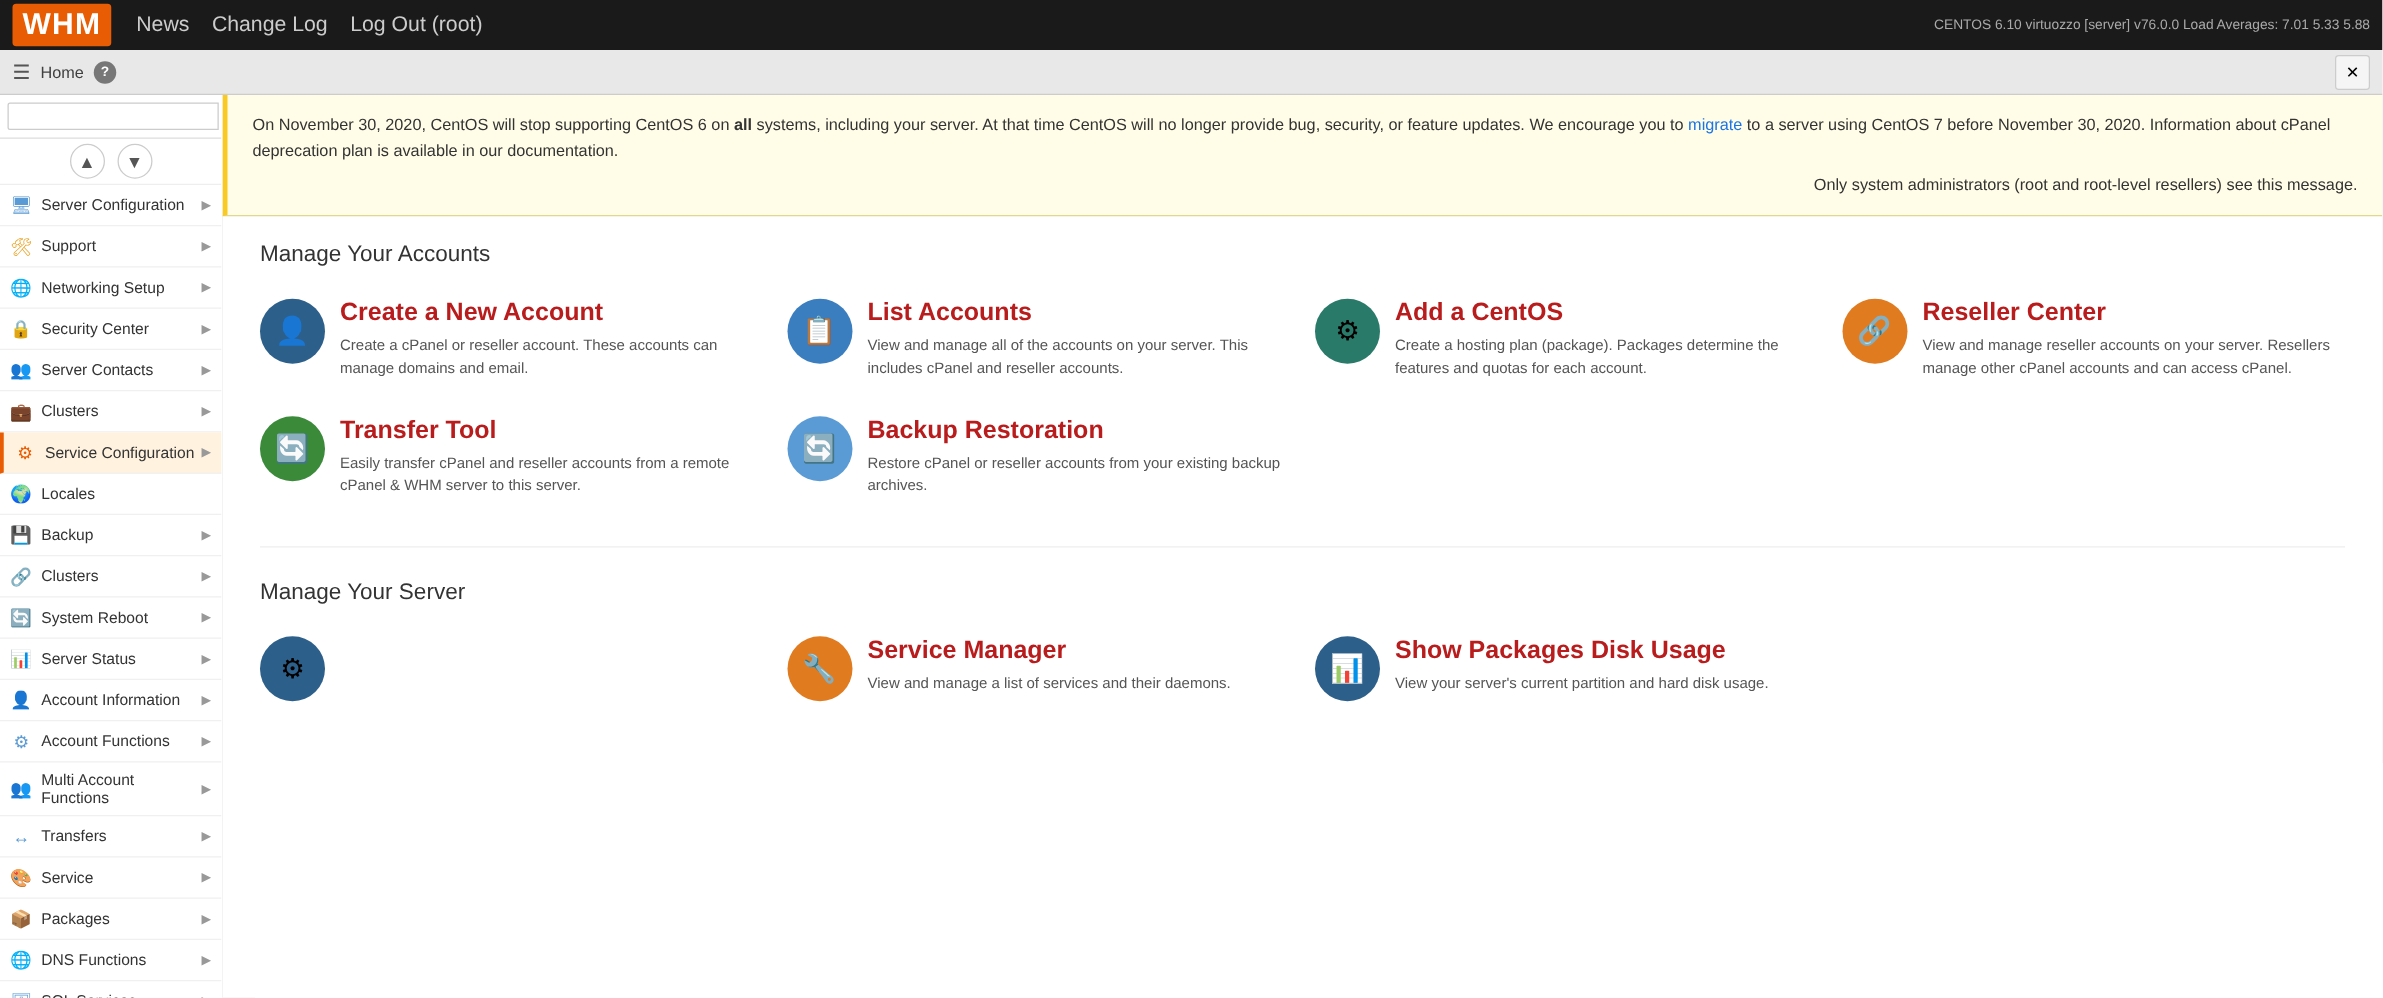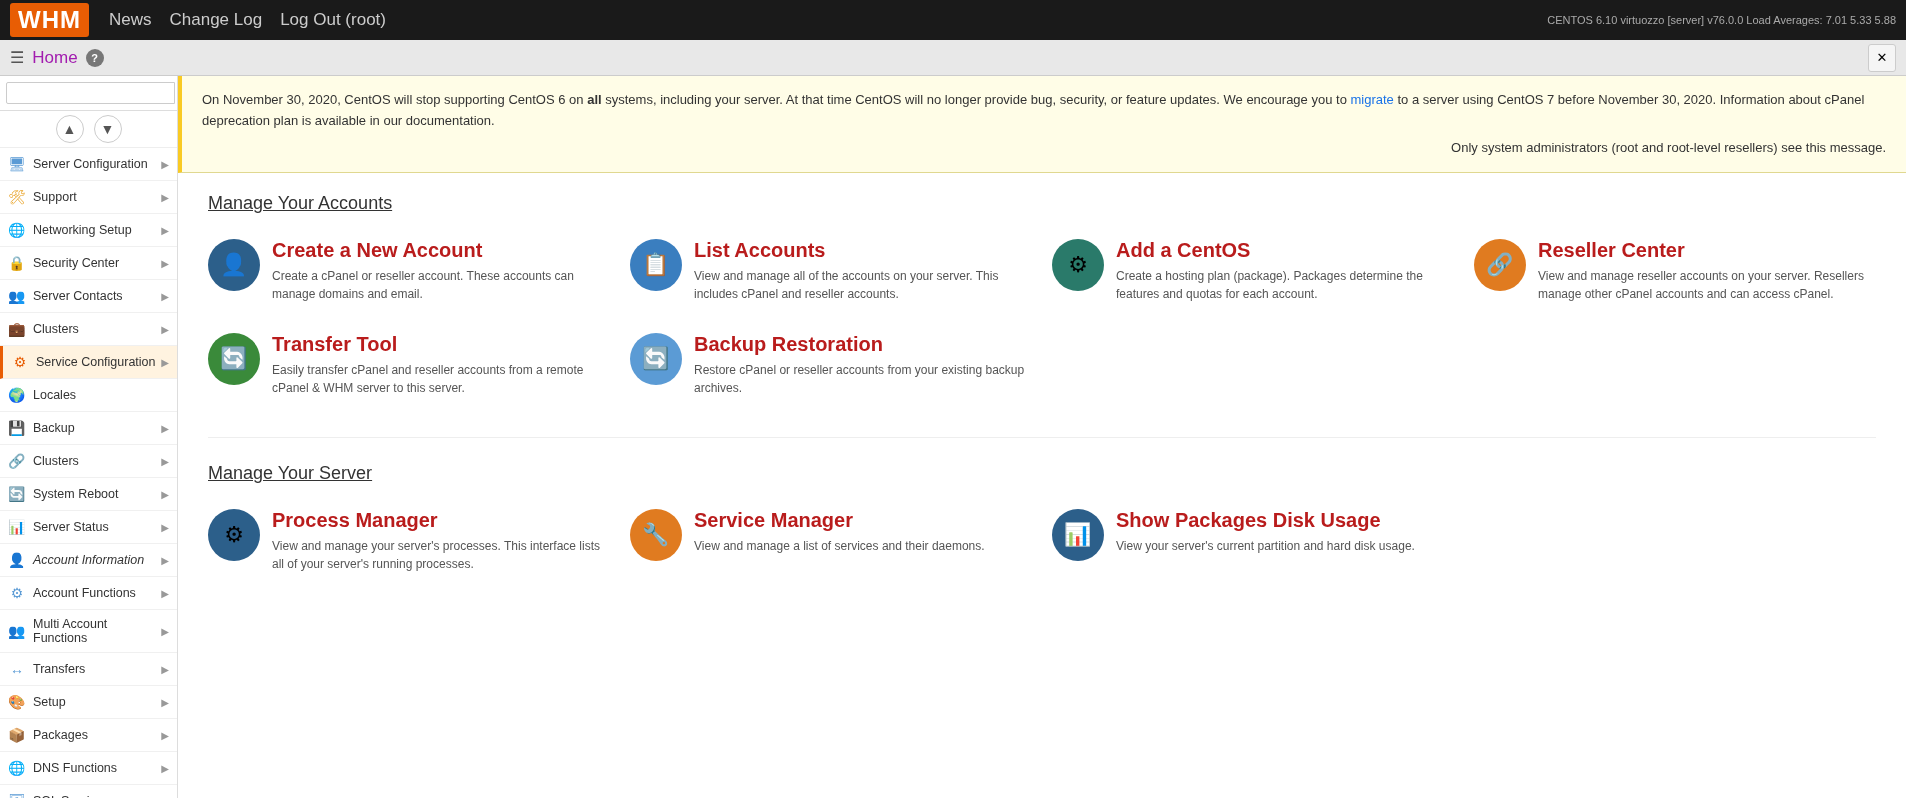--- a/index.html
+++ b/index.html
@@ -36,21 +36,21 @@
       border-bottom: 1px solid #ccc;
       display: flex;
       align-items: center;
       padding: 0 10px;
       height: 36px;
       flex-shrink: 0;
       justify-content: space-between;
     }
     #secondbar-left { display: flex; align-items: center; gap: 8px; }
     #secondbar-left .hamburger { font-size: 16px; color: #555; cursor: pointer; }
-    #home-link { color: #a21caf; font-size: 17px; text-decoration: none; }
+    #home-link { color: #404040; font-size: 13px; text-decoration: none; }
     .help-icon {
       display: inline-flex; align-items: center; justify-content: center;
       width: 18px; height: 18px; border-radius: 50%; background: #777; color: white;
       font-size: 11px; font-weight: bold; cursor: pointer;
     }
     #close-btn {
       width: 28px; height: 28px; border: 1px solid #ccc; background: #f5f5f5;
       display: flex; align-items: center; justify-content: center; cursor: pointer;
       border-radius: 3px;
     }
@@ -153,21 +153,20 @@
     }
     #alert-banner a { color: #1a73e8; text-decoration: none; }
 
     
     .section { padding: 20px 30px; }
     .section-title {
       font-size: 18px;
       color: #333;
       margin-bottom: 20px;
       font-weight: normal;
-      text-decoration: underline;
     }
 
     
     .cards-grid {
       display: grid;
       grid-template-columns: repeat(4, 1fr);
       gap: 20px;
       margin-bottom: 10px;
     }
     .card {
@@ -291,41 +290,41 @@
     <span style="flex:1;">System Reboot</span>
     <span class="arrow">▶</span>
   </div>
       <div class="sidebar-item">
     <span class="icon ico-status" style="font-size:14px;">📊</span>
     <span style="flex:1;">Server Status</span>
     <span class="arrow">▶</span>
   </div>
       <div class="sidebar-item">
     <span class="icon ico-account" style="font-size:14px;">👤</span>
-    <span style="flex:1;font-style:italic;">Account Information</span>
+    <span style="flex:1;">Account Information</span>
     <span class="arrow">▶</span>
   </div>
       <div class="sidebar-item">
     <span class="icon ico-accfunc" style="font-size:14px;">⚙</span>
     <span style="flex:1;">Account Functions</span>
     <span class="arrow">▶</span>
   </div>
       <div class="sidebar-item">
     <span class="icon ico-multiacc" style="font-size:14px;">👥</span>
     <span style="flex:1;">Multi Account Functions</span>
     <span class="arrow">▶</span>
   </div>
       <div class="sidebar-item">
     <span class="icon ico-transfers" style="font-size:14px;">↔</span>
     <span style="flex:1;">Transfers</span>
     <span class="arrow">▶</span>
   </div>
       <div class="sidebar-item">
     <span class="icon ico-themes" style="font-size:14px;">🎨</span>
-    <span style="flex:1;">Setup</span>
+    <span style="flex:1;">Service</span>
     <span class="arrow">▶</span>
   </div>
       <div class="sidebar-item">
     <span class="icon ico-packages" style="font-size:14px;">📦</span>
     <span style="flex:1;">Packages</span>
     <span class="arrow">▶</span>
   </div>
       <div class="sidebar-item">
     <span class="icon ico-dns" style="font-size:14px;">🌐</span>
     <span style="flex:1;">DNS Functions</span>
@@ -395,24 +394,20 @@
         </div>
     </div>
 
     <hr class="divider">
 
     <div class="section">
       <div class="section-title">Manage Your Server</div>
       <div class="cards-grid" id="server-grid">
           <div class="card">
     <div class="card-icon" style="background:#2c5f8a;width:52px;height:52px;border-radius:50%;display:flex;align-items:center;justify-content:center;font-size:22px;flex-shrink:0;">⚙</div>
-    <div class="card-body">
-      <div class="card-title">Process Manager</div>
-      <div class="card-desc">View and manage your server's processes. This interface lists all of your server's running processes.</div>
-    </div>
   </div>
           <div class="card">
     <div class="card-icon" style="background:#e07b20;width:52px;height:52px;border-radius:50%;display:flex;align-items:center;justify-content:center;font-size:22px;flex-shrink:0;">🔧</div>
     <div class="card-body">
       <div class="card-title">Service Manager</div>
       <div class="card-desc">View and manage a list of services and their daemons.</div>
     </div>
   </div>
           <div class="card">
     <div class="card-icon" style="background:#2c5f8a;width:52px;height:52px;border-radius:50%;display:flex;align-items:center;justify-content:center;font-size:22px;flex-shrink:0;">📊</div>

